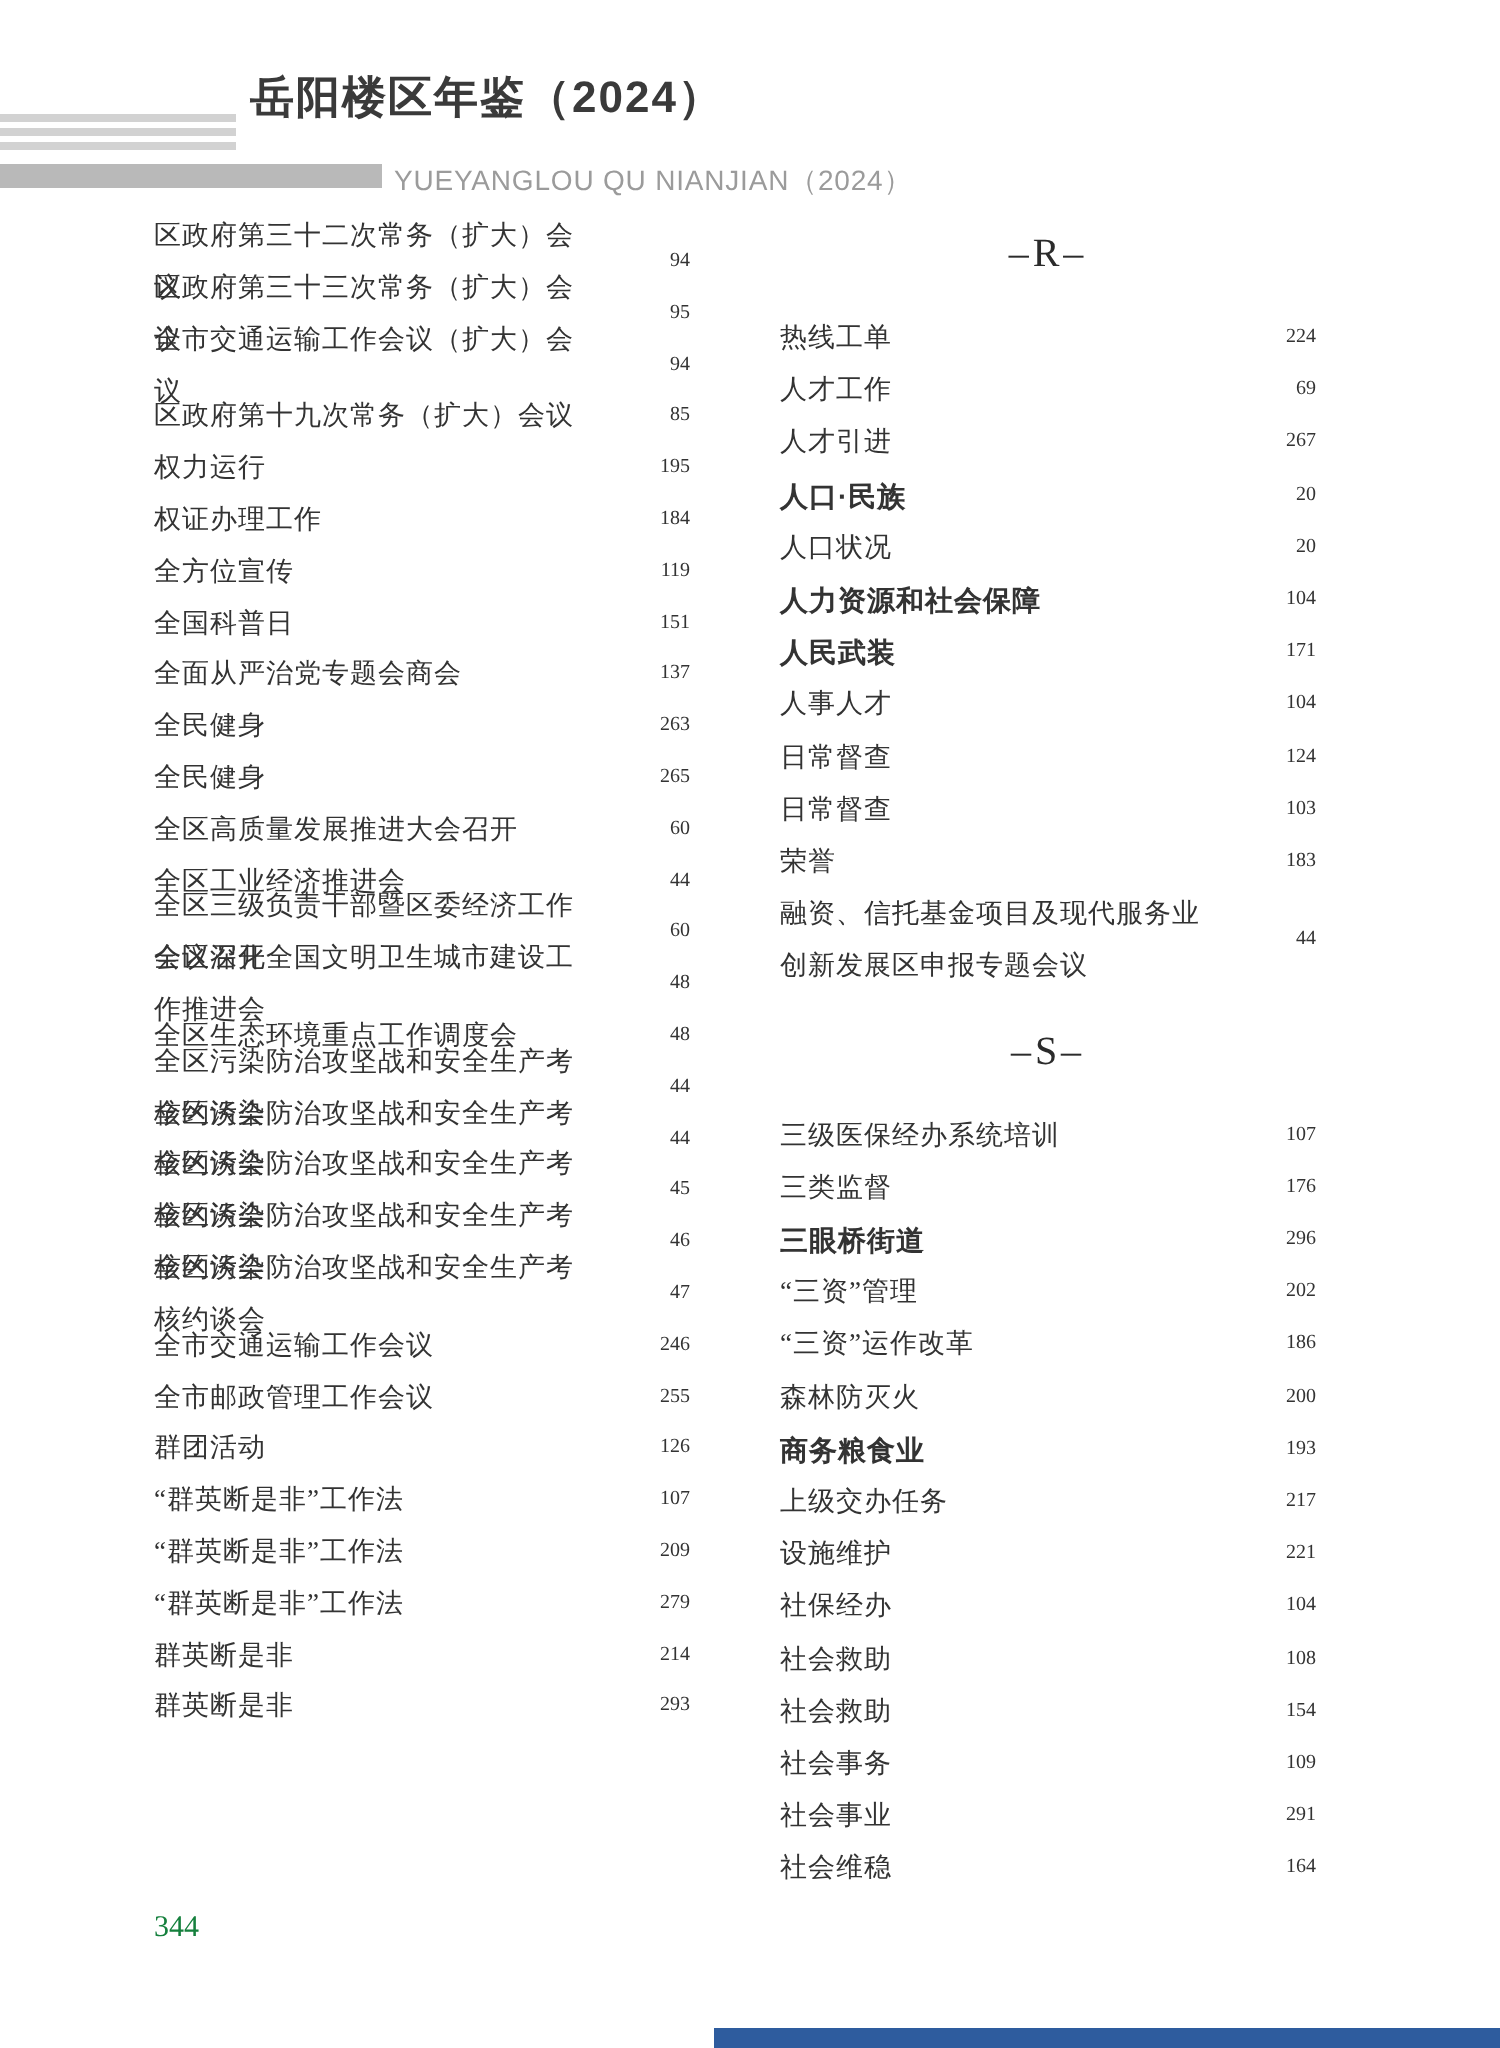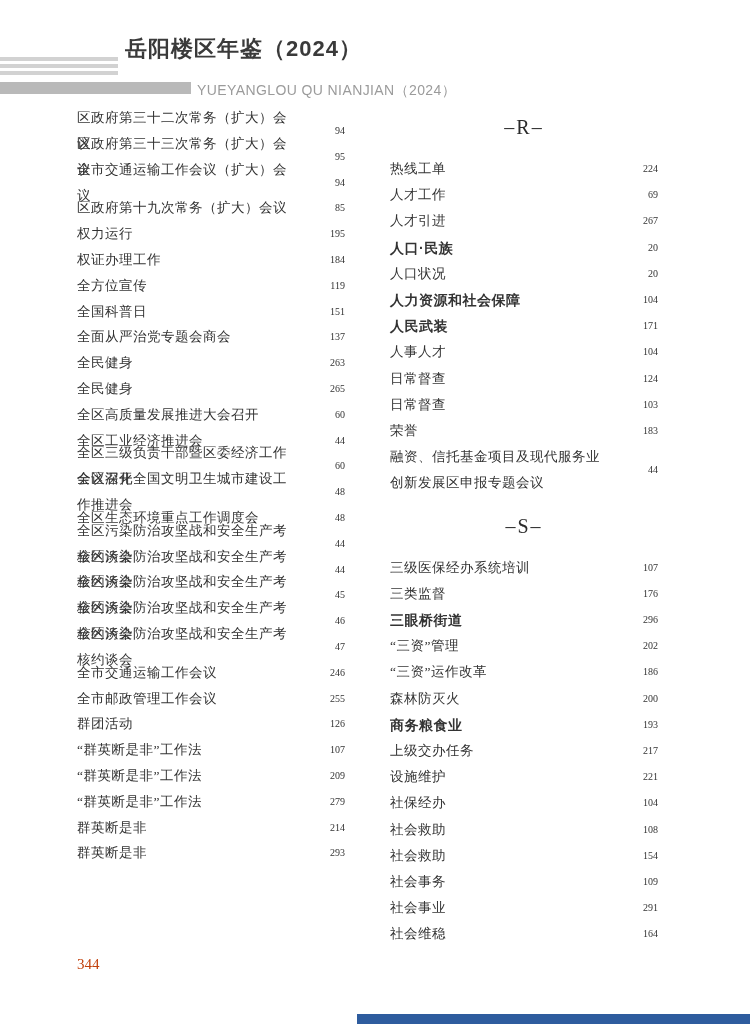--- a/index.html
+++ b/index.html
@@ -67,21 +67,21 @@
     letter-spacing: 2px;
     color: #2b2b2b;
     height: 30px; line-height: 30px;
     margin-bottom: 14px;
   }
 
   
   .page-number {
     position: absolute; left: 77px; top: 956px;
     font-family: "Liberation Serif", serif;
-    font-size: 15px; color: #c2410c;
+    font-size: 15px; color: #15803d;
   }
   .footer-accent-bar {
     position: absolute; right: 0; bottom: 0;
     left: 357px; height: 10px;
   }
 </style>
 </head>
 <body>
 
 <div class="page">

